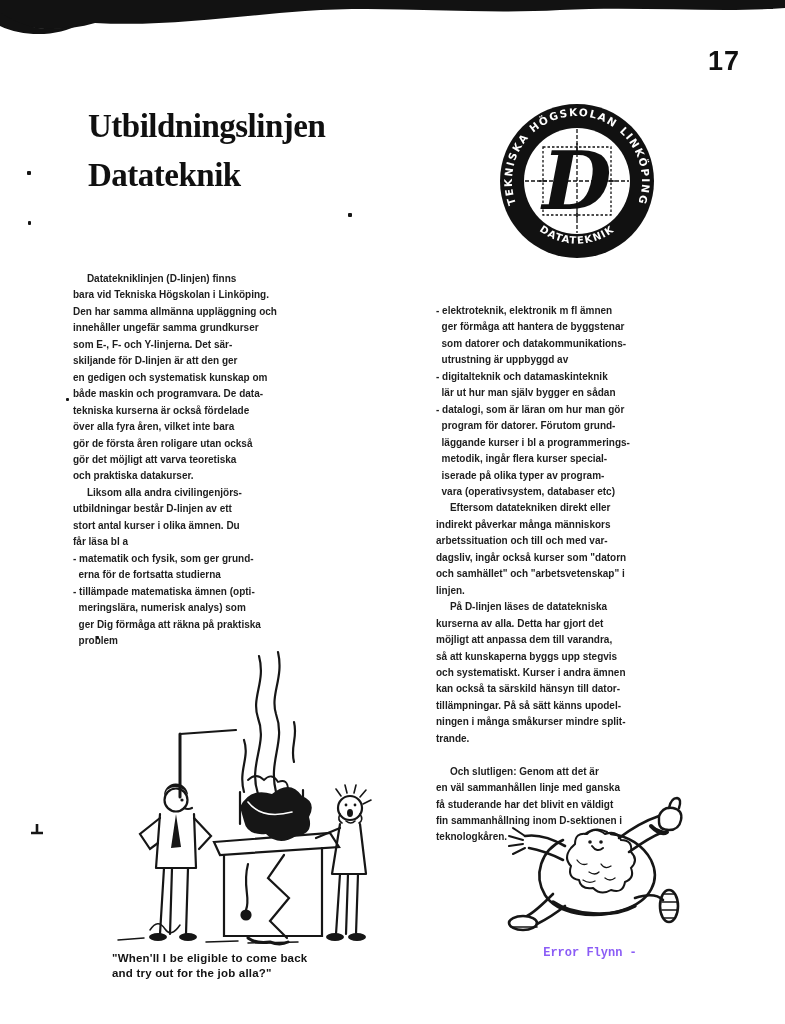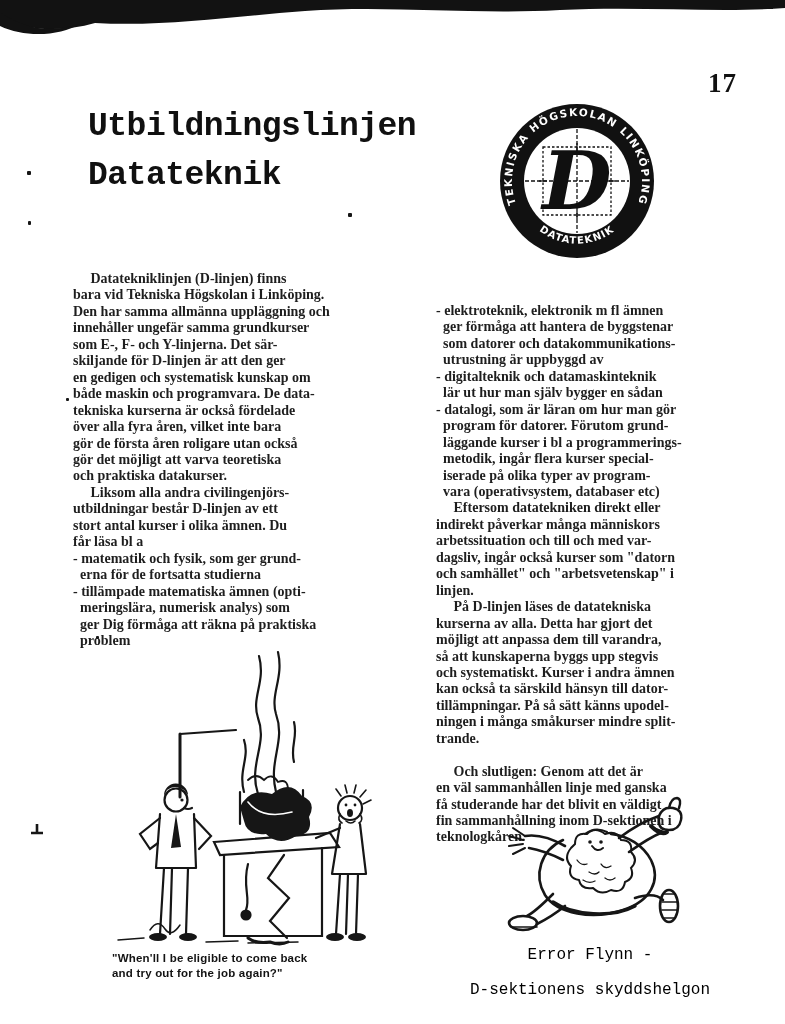--- a/index.html
+++ b/index.html
@@ -6,54 +6,54 @@
   body{
     width:785px;height:1024px;position:relative;overflow:hidden;
     background:#ffffff;color:#1b1b1b;
     font-family:"Liberation Sans",sans-serif;
   }
   .sheet{position:absolute;inset:0;background:#fff;}
   
   .scan-bar{position:absolute;left:0;top:0;width:785px;height:40px;}
   
   .page-number{
-    position:absolute;left:708px;top:68px;width:40px;
-    font-family:Liberation Serif, serif;font-weight:bold;
+    position:absolute;left:708px;top:46px;width:40px;
+    font-family:Liberation Sans, sans-serif;font-weight:bold;
     font-size:27px;color:#111;letter-spacing:1px;
   }
   
   .headline{
     position:absolute;left:88px;top:102px;
-    font-family:Liberation Mono, monospace;font-weight:800;
+    font-family:Liberation Serif, serif;font-weight:800;
     font-size:33px;line-height:49px;letter-spacing:-0.5px;color:#101010;
   }
   
   .logo{position:absolute;left:497px;top:101px;width:160px;height:160px;}
   
   .mono-col{
-    position:absolute;font-family:Liberation Serif, serif;
-    font-weight:700;font-size:14px;line-height:16.45px;
+    position:absolute;font-family:Liberation Sans, sans-serif;
+    font-weight:700;font-size:10px;line-height:16.45px;
     white-space:pre;color:#1e1e1e;
   }
   .col-left{left:73px;top:271px;width:345px;}
   .col-right{left:436px;top:271px;width:340px;margin-top:32px;}
   .line{min-height:16.45px;}
   
   .cartoon-left{position:absolute;left:98px;top:642px;width:302px;height:305px;}
   .cartoon-right{position:absolute;left:493px;top:790px;width:218px;height:148px;}
   .cartoon-caption{
     position:absolute;left:112px;top:951px;width:230px;
     font-family:"Liberation Sans",sans-serif;font-weight:bold;
     font-size:11.5px;line-height:15px;color:#131313;letter-spacing:0.2px;
   }
   .cap-line{min-height:15px;}
   .mascot-credit{
     position:absolute;left:452px;top:946px;width:276px;text-align:center;
-    font-family:"Liberation Mono",monospace;font-weight:400;
-    font-size:16px;color:#000000;white-space:pre;
+    font-family:"Liberation Mono",monospace;font-weight:700;
+    font-size:12px;color:#8b5cf6;white-space:pre;
   }
   .credit-line{min-height:35px;}
   
   .speck{position:absolute;background:#161616;border-radius:1px;}
 </style>
 </head>
 <body>
 
 <div class="sheet">
 
@@ -155,21 +155,21 @@
 
       <path d="M20 298 L46 296 M108 300 L140 299 M150 301 L200 300" stroke-width="1.5"></path>
       <path d="M150 296 q8 6 22 4 q10 4 18 0" stroke-width="3"></path>
 
       <path d="M52 288 q8 -12 15 -1 q6 9 15 -4" stroke-width="1.5"></path>
     </g>
   </svg>
 
   <div class="cartoon-caption">
       <div class="cap-line">"When'll I be eligible to come back</div>
-      <div class="cap-line">and try out for the job again?"</div>
+      <div class="cap-line">and try out for the job alla?"</div>
     </div>
 
   <svg class="cartoon-right" viewBox="0 0 218 148" aria-hidden="true">
     <g stroke="#161616" stroke-width="2.6" fill="none" stroke-linecap="round">
 
       <path d="M70 50 C48 60 40 85 52 105 C64 124 100 130 130 120 C158 111 168 90 158 70 C150 55 135 46 118 44"></path>
       <path d="M60 112 C80 126 120 128 142 116" stroke-width="3.4"></path>
 
       <path d="M78 58 q-8 10 0 18 q-4 12 8 14 q2 10 14 8 q8 8 18 2 q12 4 14 -8 q10 -4 6 -14 q8 -8 0 -16 q2 -12 -10 -12 q-4 -10 -16 -6 q-10 -8 -18 0 q-12 -2 -12 10 z" stroke-width="2"></path>
       <g stroke-width="1.3">
@@ -196,21 +196,21 @@
       <path d="M60 104 C50 114 42 122 34 126"></path>
       <path d="M72 116 C62 124 52 130 44 134"></path>
       <ellipse cx="30" cy="133" rx="14" ry="7"></ellipse>
       <path d="M18 137 L44 137" stroke-width="1.6"></path>
       <path d="M142 108 C154 104 164 104 170 110"></path>
       <ellipse cx="176" cy="116" rx="9" ry="16"></ellipse>
       <path d="M170 104 L182 104 M169 112 L184 112 M169 120 L184 120 M171 128 L182 128" stroke-width="1.5"></path>
     </g>
   </svg>
 
-  <div class="mascot-credit"><div class="credit-line">Error Flynn -</div><div class="credit-line">D-sektionens skyddshelgon</div></div>
+  <div class="mascot-credit"><div class="credit-line">Error Flynn -</div></div>
 
   <div class="speck" style="left:27px;top:171px;width:4px;height:4px;"></div>
   <div class="speck" style="left:28px;top:221px;width:3px;height:4px;"></div>
   <div class="speck" style="left:348px;top:213px;width:4px;height:4px;"></div>
   <div class="speck" style="left:66px;top:398px;width:3px;height:3px;"></div>
   <div class="speck" style="left:96px;top:636px;width:3px;height:3px;"></div>
   <svg style="position:absolute;left:28px;top:822px;width:18px;height:16px;" viewBox="0 0 18 16">
     <path d="M9 2 L9 12 M3 11 L15 11" stroke="#161616" stroke-width="2.6" fill="none"></path>
   </svg>
 

